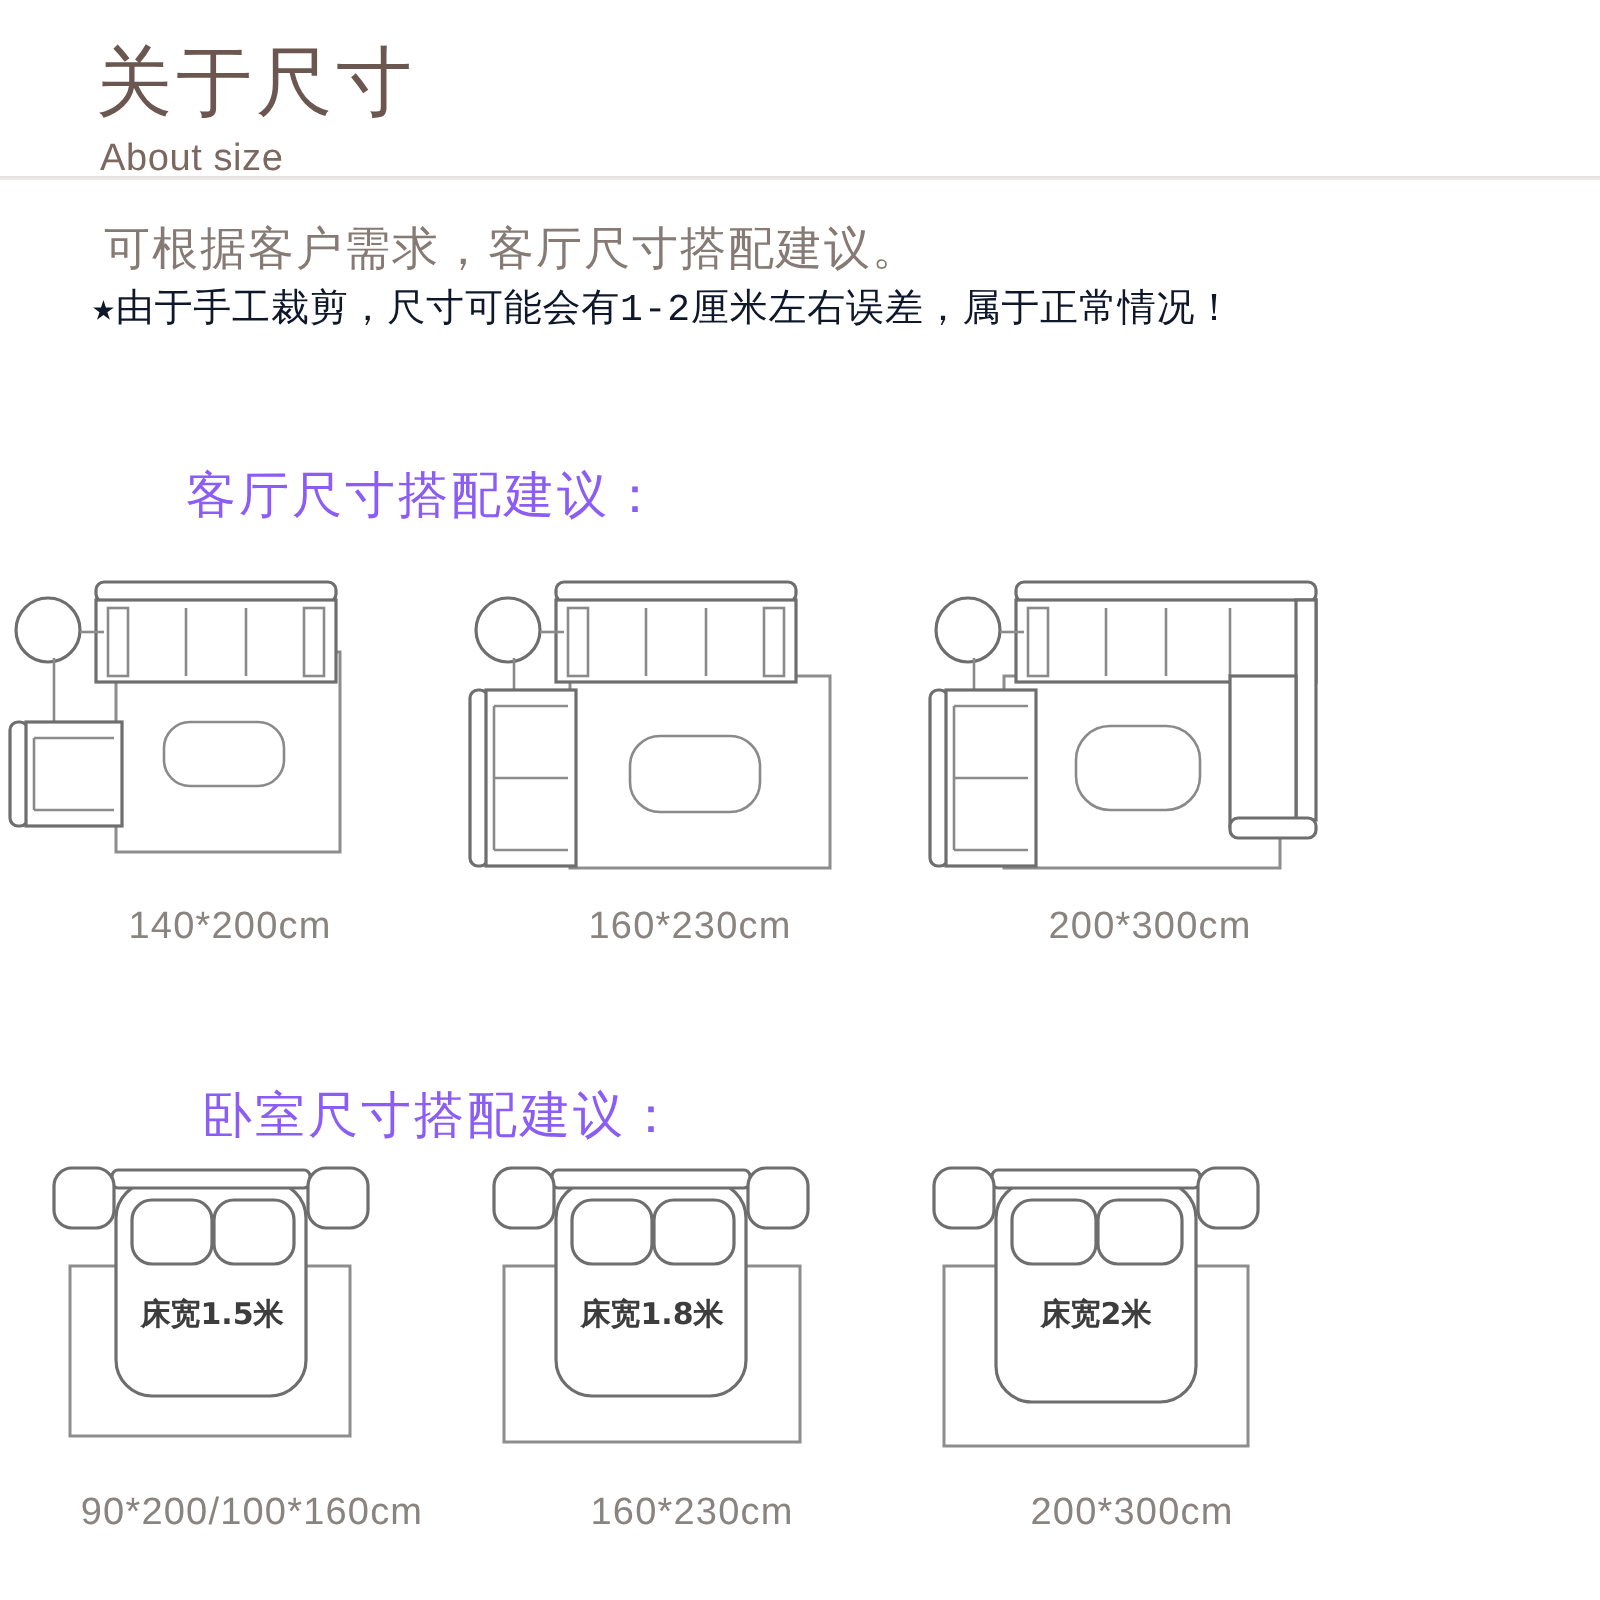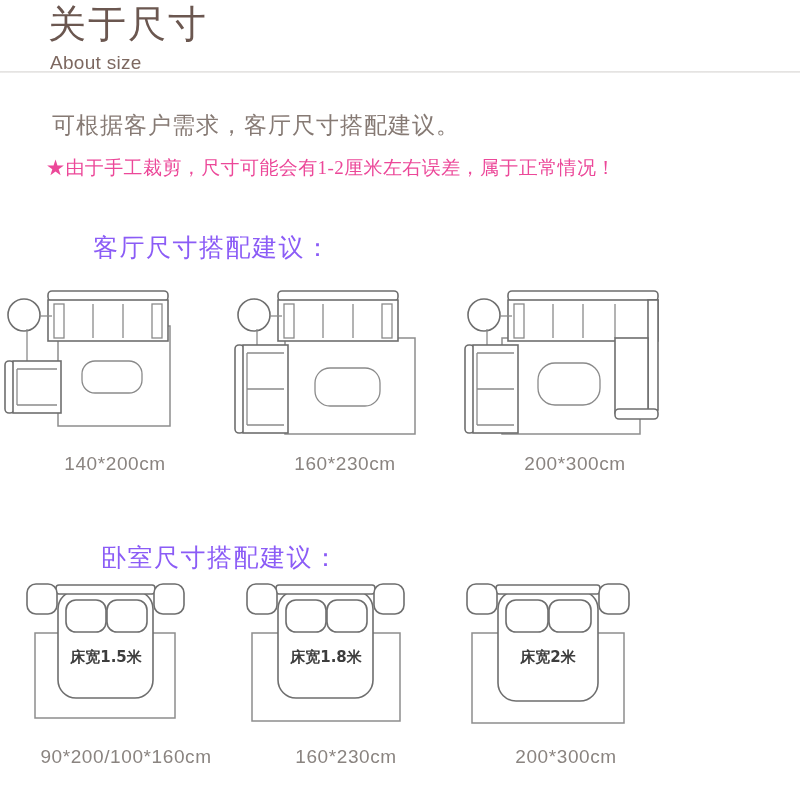--- a/index.html
+++ b/index.html
@@ -12,21 +12,21 @@
     background: #ffffff;
     font-family: "Liberation Sans", "DejaVu Sans", sans-serif;
     overflow: hidden;
     position: relative;
   }
 
   
   .header {
     position: absolute;
     left: 0;
-    top: 0;
+    top: 17px;
     width: 800px;
     height: 73px;
   }
   .title-cn {
     position: absolute;
     left: 48px;
     top: 2px;
     font-size: 38px;
     line-height: 44px;
     letter-spacing: 2px;
@@ -68,26 +68,26 @@
     font-size: 23px;
     line-height: 30px;
     color: #867a74;
     letter-spacing: 1px;
     font-family: "DejaVu Sans", "Liberation Sans", sans-serif;
     white-space: nowrap;
   }
   .intro-line2 {
     position: absolute;
     left: 46px;
-    top: 55px;
+    top: 42px;
     font-size: 19px;
     line-height: 26px;
-    color: #ec4899;
+    color: #0f172a;
     letter-spacing: 0.4px;
-    font-family: Liberation Serif, serif;
+    font-family: Liberation Mono, monospace;
     white-space: nowrap;
   }
 
   
   .section-heading {
     position: absolute;
     font-size: 25px;
     line-height: 32px;
     color: #8b5cf6;
     letter-spacing: 1.5px;

